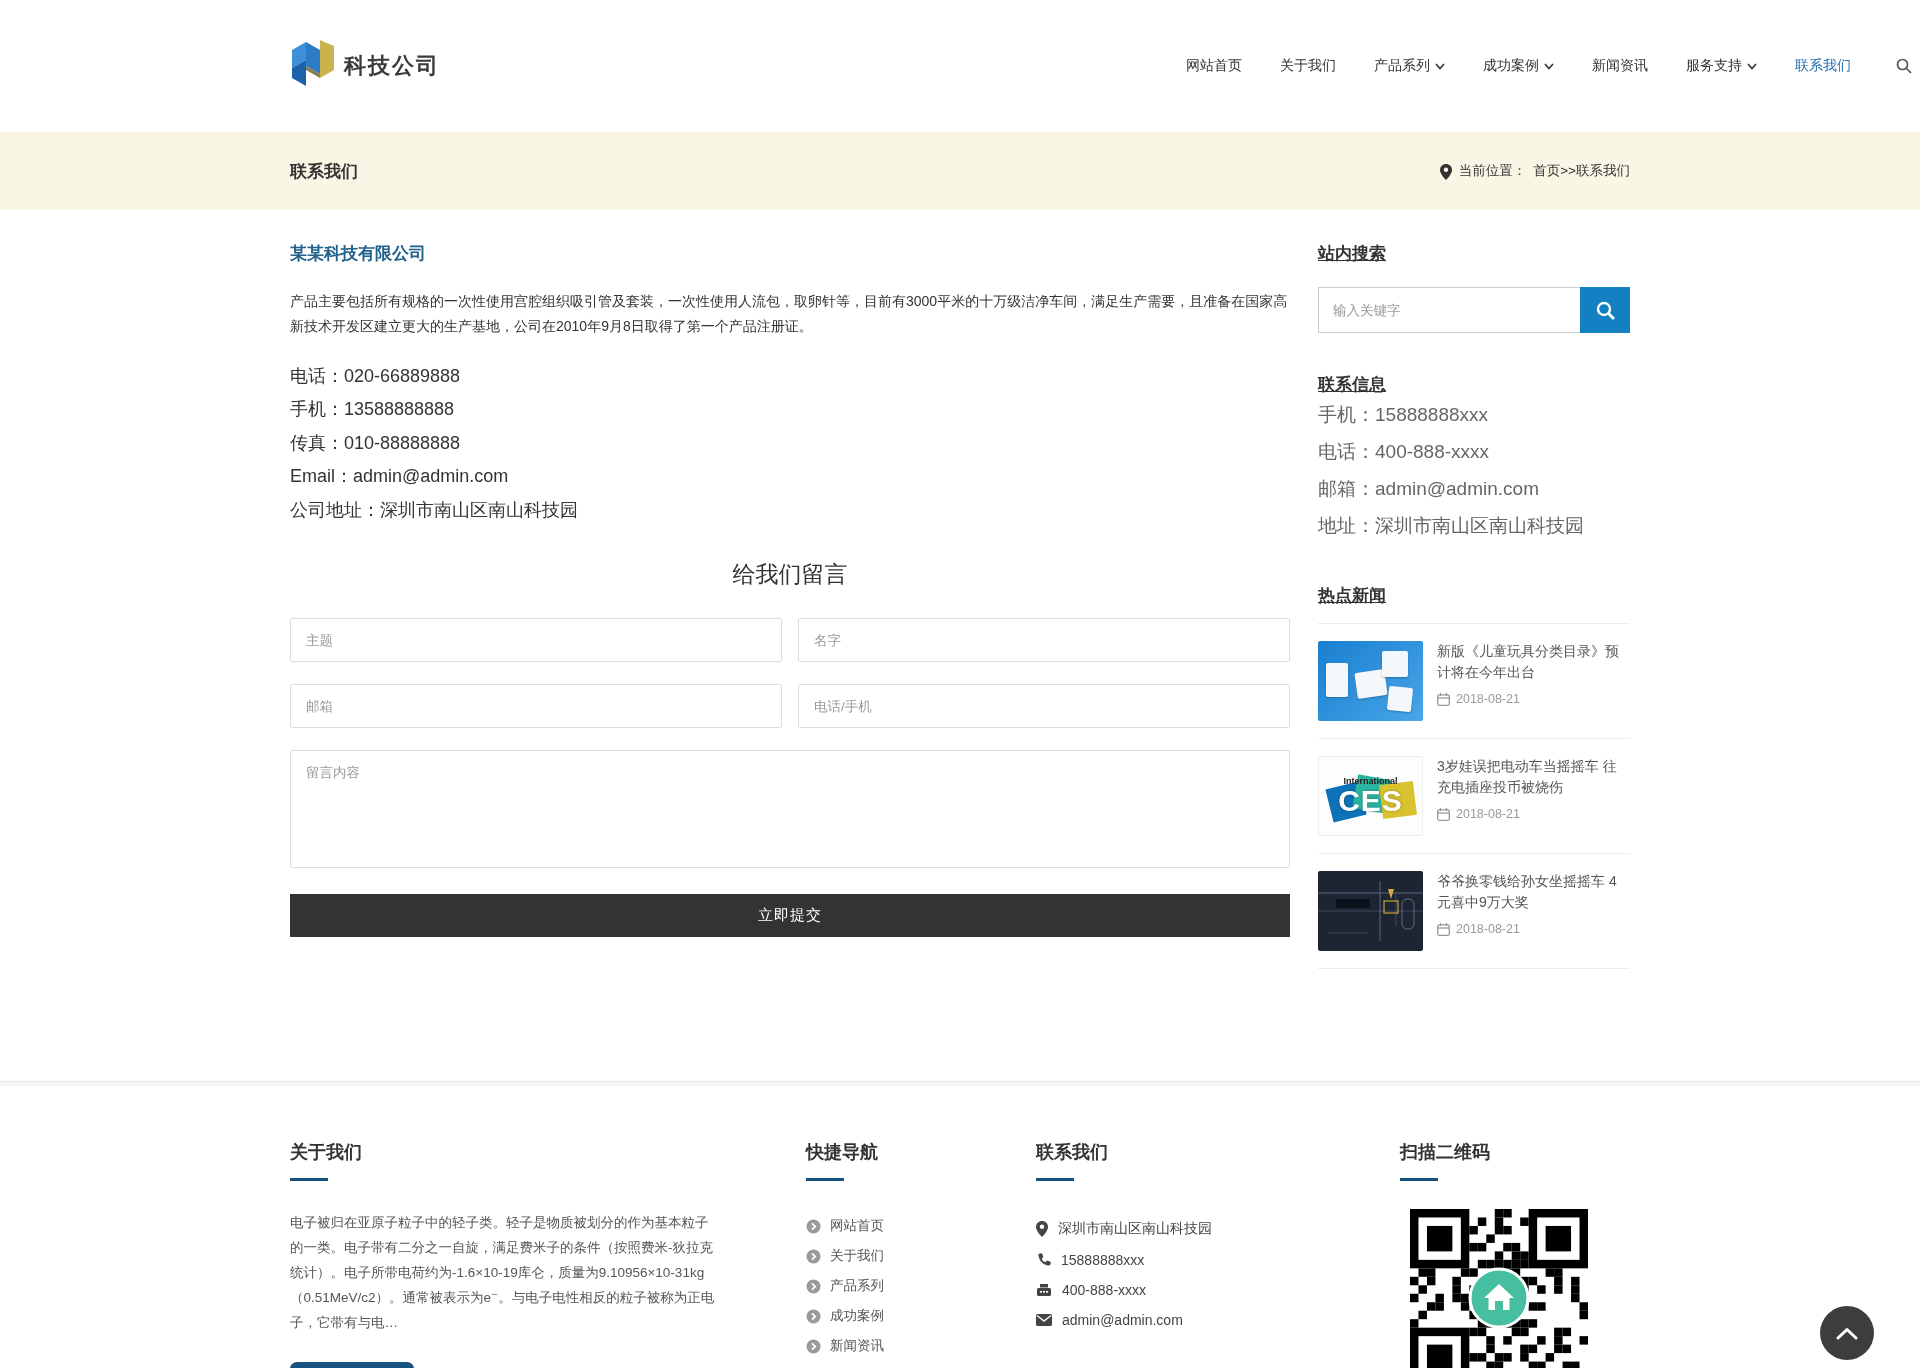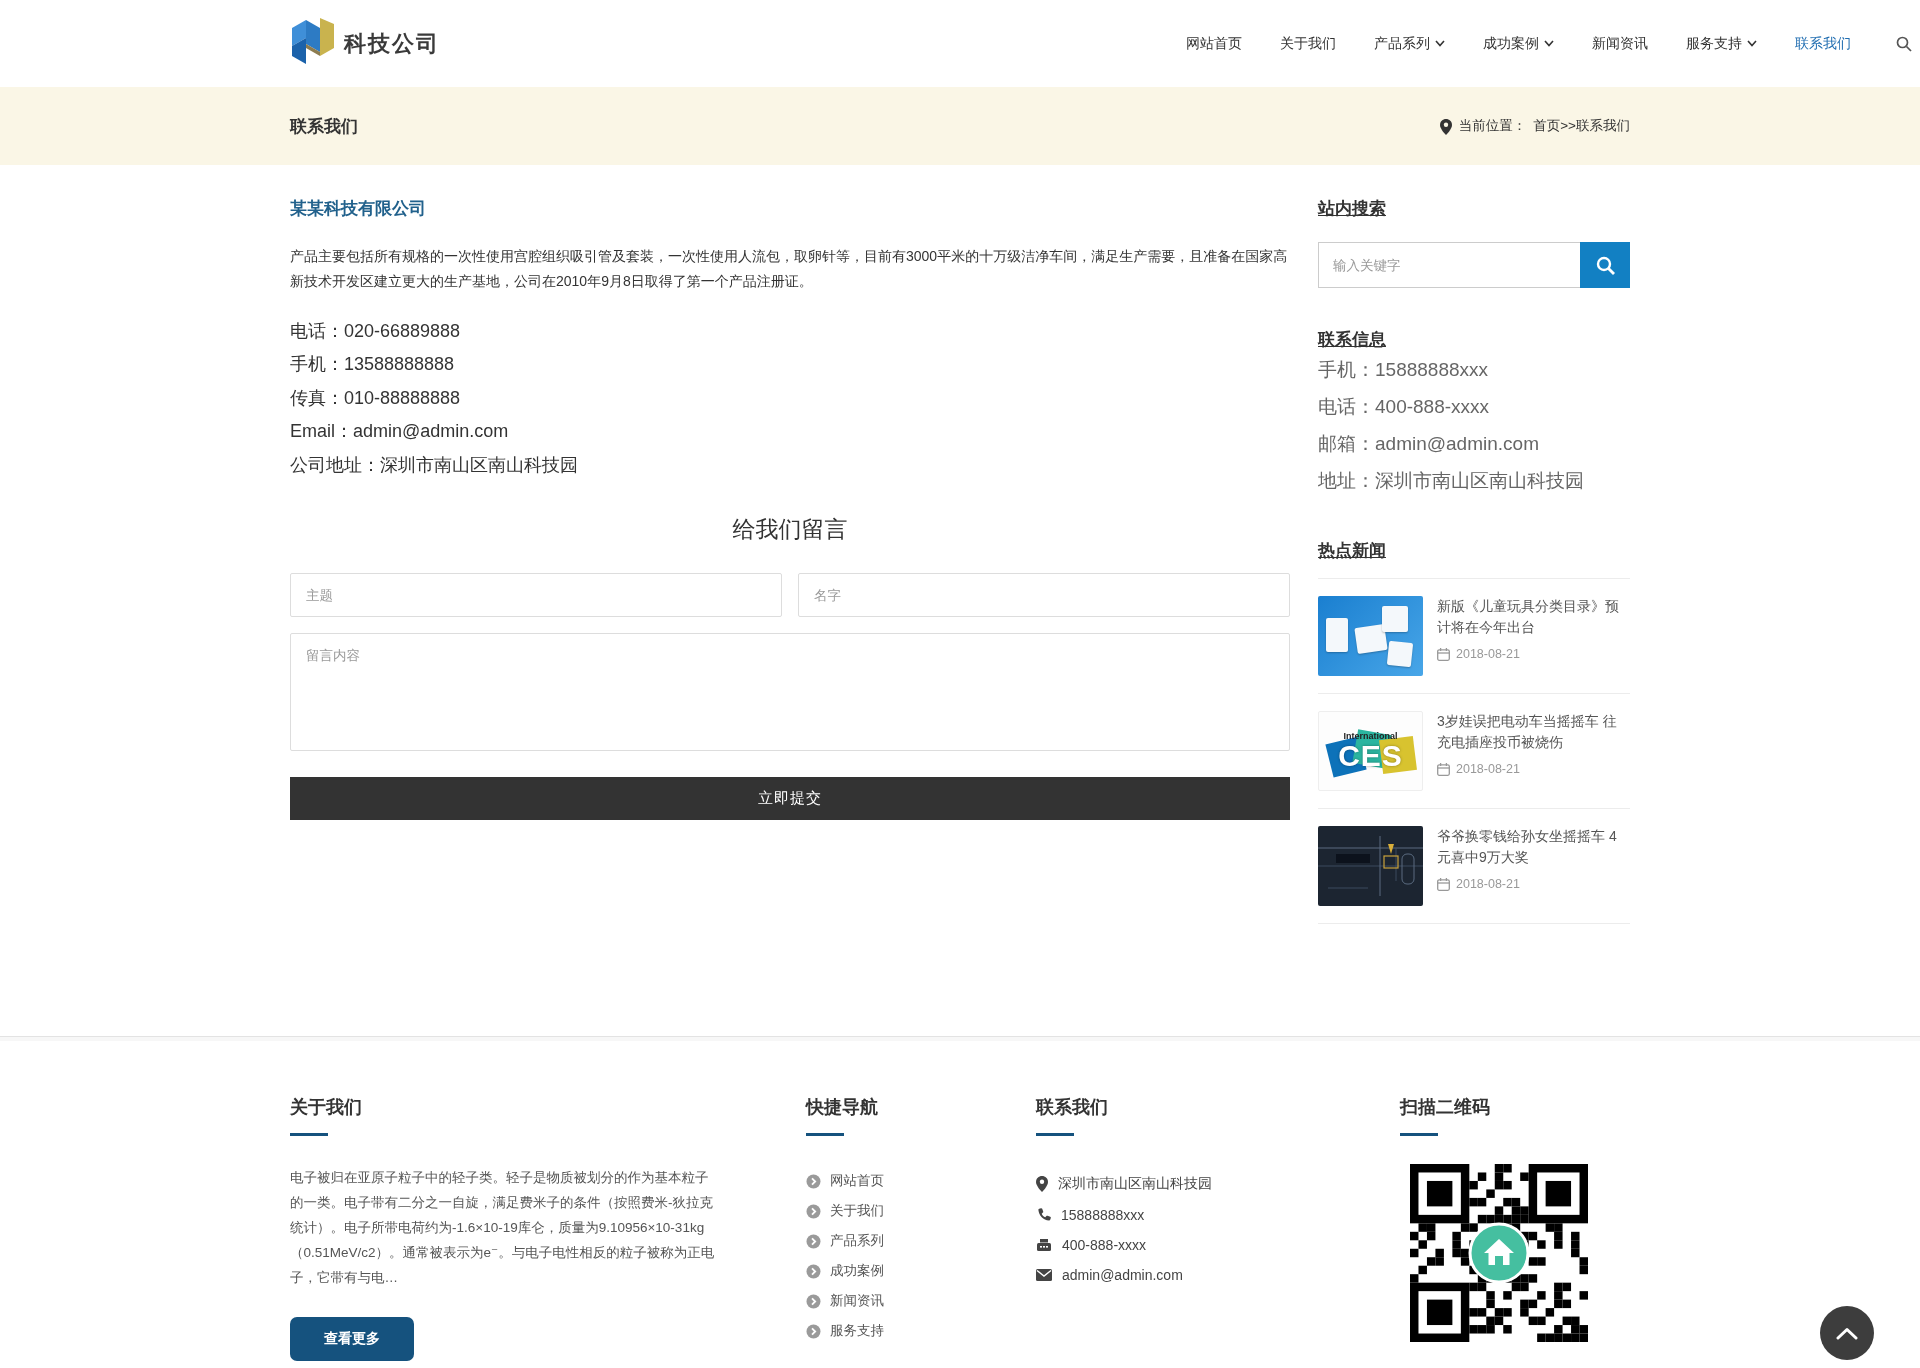--- a/index.html
+++ b/index.html
@@ -4,21 +4,21 @@
 <style>
   * { box-sizing: border-box; margin: 0; padding: 0; }
   html,body { width: 1920px; height: 1368px; }
   body {
     font-family: "Liberation Sans", "DejaVu Sans", sans-serif;
     background: #ffffff; color: #333; position: relative; overflow: hidden;
   }
   .container { width: 1340px; margin: 0 auto; }
 
   
-  .header { height: 87px; background: #fff; display: flex; align-items: center; }
+  .header { height: 132px; background: #fff; display: flex; align-items: center; }
   .header-inner { width: 1630px; margin: 0 auto 0 290px; display: flex; align-items: center; }
   .logo { display: flex; align-items: center; gap: 8px; cursor: pointer; }
   .logo-text { font-size: 22px; font-weight: bold; color: #3a3a3a; letter-spacing: 2px; }
   .nav { margin-left: auto; display: flex; align-items: center; }
   .nav-item { display: flex; align-items: center; gap: 5px; padding: 10px 19px; font-size: 14px; color: #333; cursor: pointer; white-space: nowrap; }
   .nav-item.active { color: #1e6cb0; }
   .chev { width: 10px; height: 7px; }
   .chev polyline { fill: none; stroke: #333; stroke-width: 1.6; }
   .hdr-search { margin-left: 18px; padding: 8px; cursor: pointer; }
   .hdr-search svg { display: block; }
@@ -31,21 +31,21 @@
   .crumb-right a { color: #333; text-decoration: none; cursor: pointer; }
 
   
   .main { display: flex; gap: 28px; padding-top: 32px; padding-bottom: 112px; }
   .content-left { width: 1000px; }
   .company-title { color: #21618c; font-size: 17px; font-weight: bold; }
   .intro { margin-top: 24px; font-size: 14px; line-height: 1.75; color: #333; }
   .contact-lines { margin-top: 22px; font-size: 18px; color: #333; line-height: 1.86; }
   .form-title { margin-top: 32px; text-align: center; font-size: 23px; color: #333; font-weight: normal; }
   .msg-form { margin-top: 28px; }
-  .form-row { display: flex; gap: 16px; margin-bottom: 16px; align-items: flex-end; }
+  .form-row { display: flex; gap: 16px; margin-bottom: 22px; align-items: flex-end; }
   .msg-form input[type=text] {
     flex: 1; height: 44px; border: 1px solid #ddd; border-radius: 2px;
     padding: 0 15px; font-size: 13.5px; color: #333; outline: none;
     font-family: "Liberation Sans", "DejaVu Sans", sans-serif;
   }
   .msg-form textarea {
     width: 100%; height: 118px; border: 1px solid #ddd; border-radius: 2px;
     padding: 13px 15px; font-size: 13.5px; color: #333; resize: none; outline: none;
     font-family: "Liberation Sans", "DejaVu Sans", sans-serif;
   }
@@ -190,20 +190,24 @@
       <div>传真：010-88888888</div>
       <div>Email：admin@admin.com</div>
       <div>公司地址：深圳市南山区南山科技园</div>
     </div>
 
     <h3 class="form-title">给我们留言</h3>
     <form class="msg-form">
       <div class="form-row">
         <input type="text" placeholder="主题" style="">
         <input type="text" placeholder="名字" style="">
+      </div>
+      <div class="form-row">
+        <input type="text" placeholder="邮箱" style="">
+        <input type="text" placeholder="电话/手机" style="">
       </div>
       <textarea placeholder="留言内容" style=""></textarea>
       <button class="submit-btn">立即提交</button>
     </form>
   </div>
 
   <aside class="sidebar">
     <section>
       <h3 class="side-title">站内搜索</h3>
       <div class="search-box">

